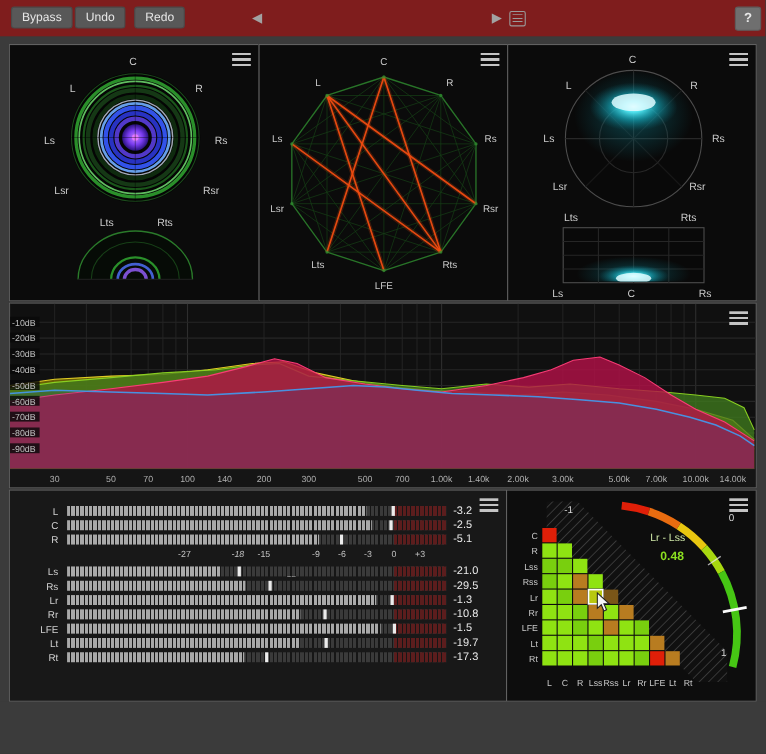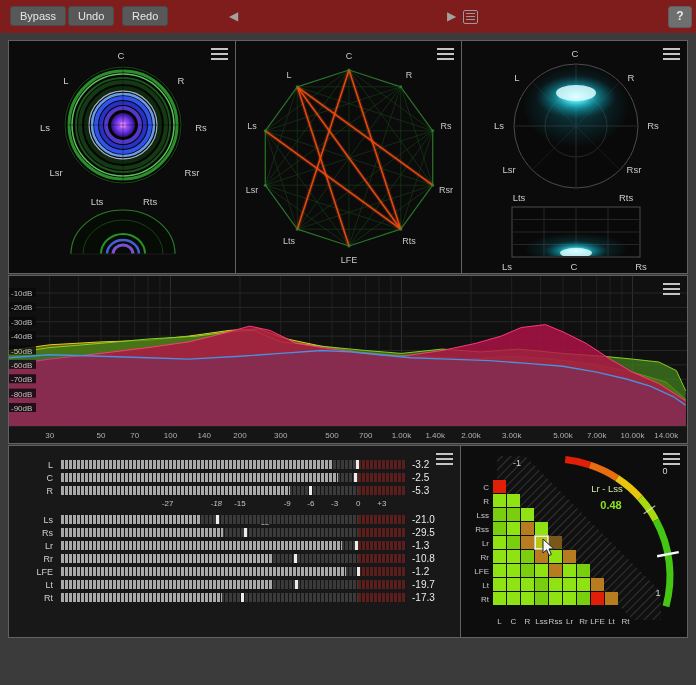--- a/index.html
+++ b/index.html
@@ -356,21 +356,21 @@
         </div>
         <div class="m-val">-2.5</div>
       </div>
       <div class="m-row">
         <div class="m-label">R</div>
         <div class="m-bar">
           <div class="m-red" style="left: 86.14%;"></div>
           <div class="m-fill" style="width: 66.49%;"></div>
           <div class="m-peak" style="left: 71.97%;"></div>
         </div>
-        <div class="m-val">-5.3</div>
+        <div class="m-val">-5.1</div>
       </div>
       <div class="scale-row">
         <div style="width: 44px;"></div>
         <div class="scale-mid">
           <span class="scale-tick" style="left: 2.8%; margin-top: 41px;">-45</span>
           <span class="scale-tick" style="left: 16.87%; margin-top: 30px;">-36</span>
           <span class="scale-tick" style="left: 30.93%;">-27</span>
           <span class="scale-tick" style="left: 45%; font-style: italic;">-18</span>
           <span class="scale-tick" style="left: 51.86%;">-15</span>
           <span class="scale-tick" style="left: 58.71%; margin-top: 19px;">-12</span>
@@ -418,21 +418,21 @@
         </div>
         <div class="m-val">-10.8</div>
       </div>
       <div class="m-row">
         <div class="m-label">LFE</div>
         <div class="m-bar">
           <div class="m-red" style="left: 86.14%;"></div>
           <div class="m-fill" style="width: 82.71%;"></div>
           <div class="m-peak" style="left: 85.69%;"></div>
         </div>
-        <div class="m-val">-1.2</div>
+        <div class="m-val">-1.5</div>
       </div>
       <div class="m-row">
         <div class="m-label">Lt</div>
         <div class="m-bar">
           <div class="m-red" style="left: 86.14%;"></div>
           <div class="m-fill" style="width: 61.23%;"></div>
           <div class="m-peak" style="left: 67.86%;"></div>
         </div>
         <div class="m-val">-19.7</div>
       </div>

